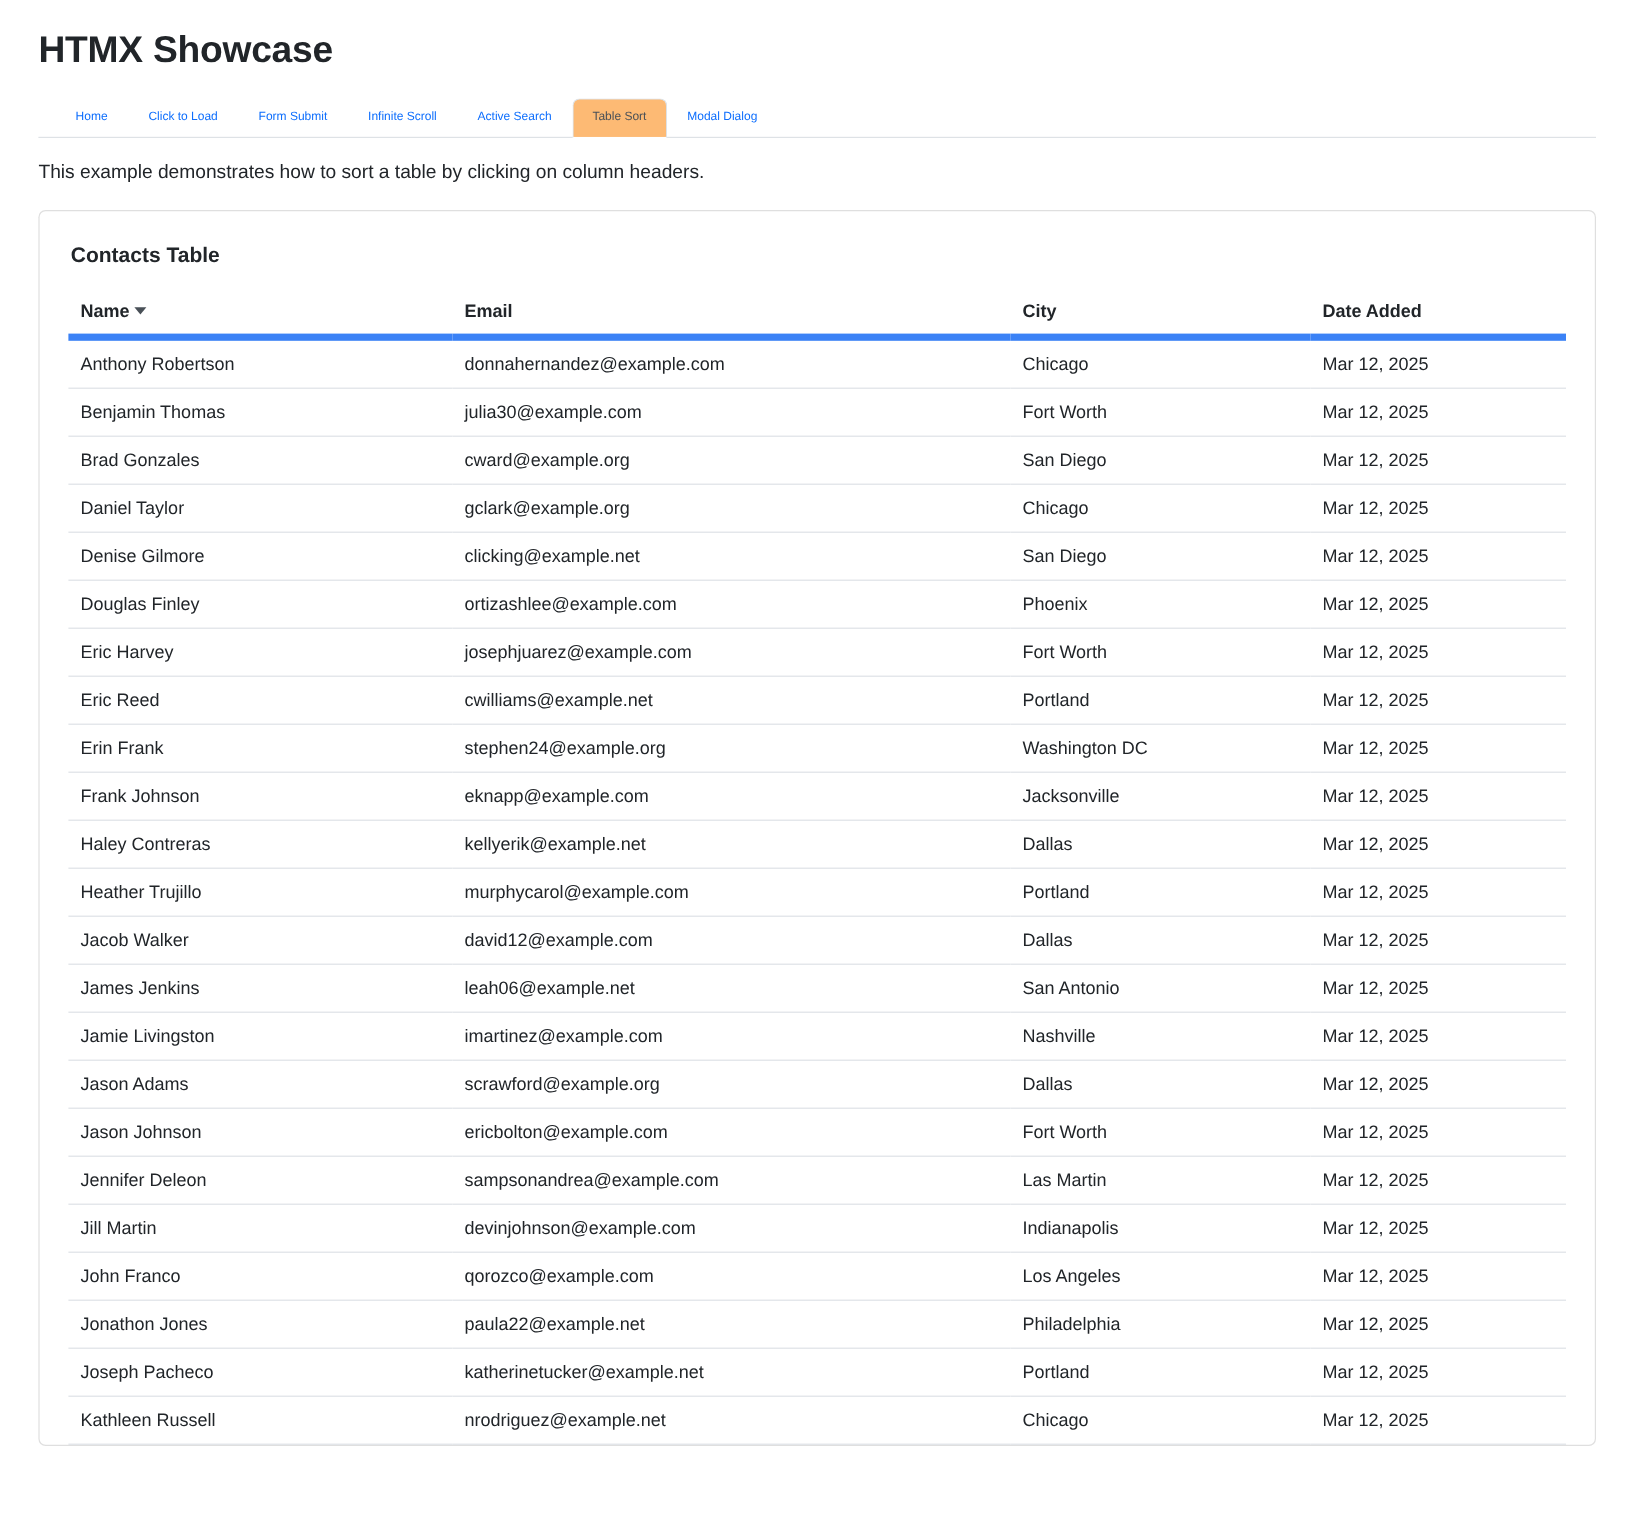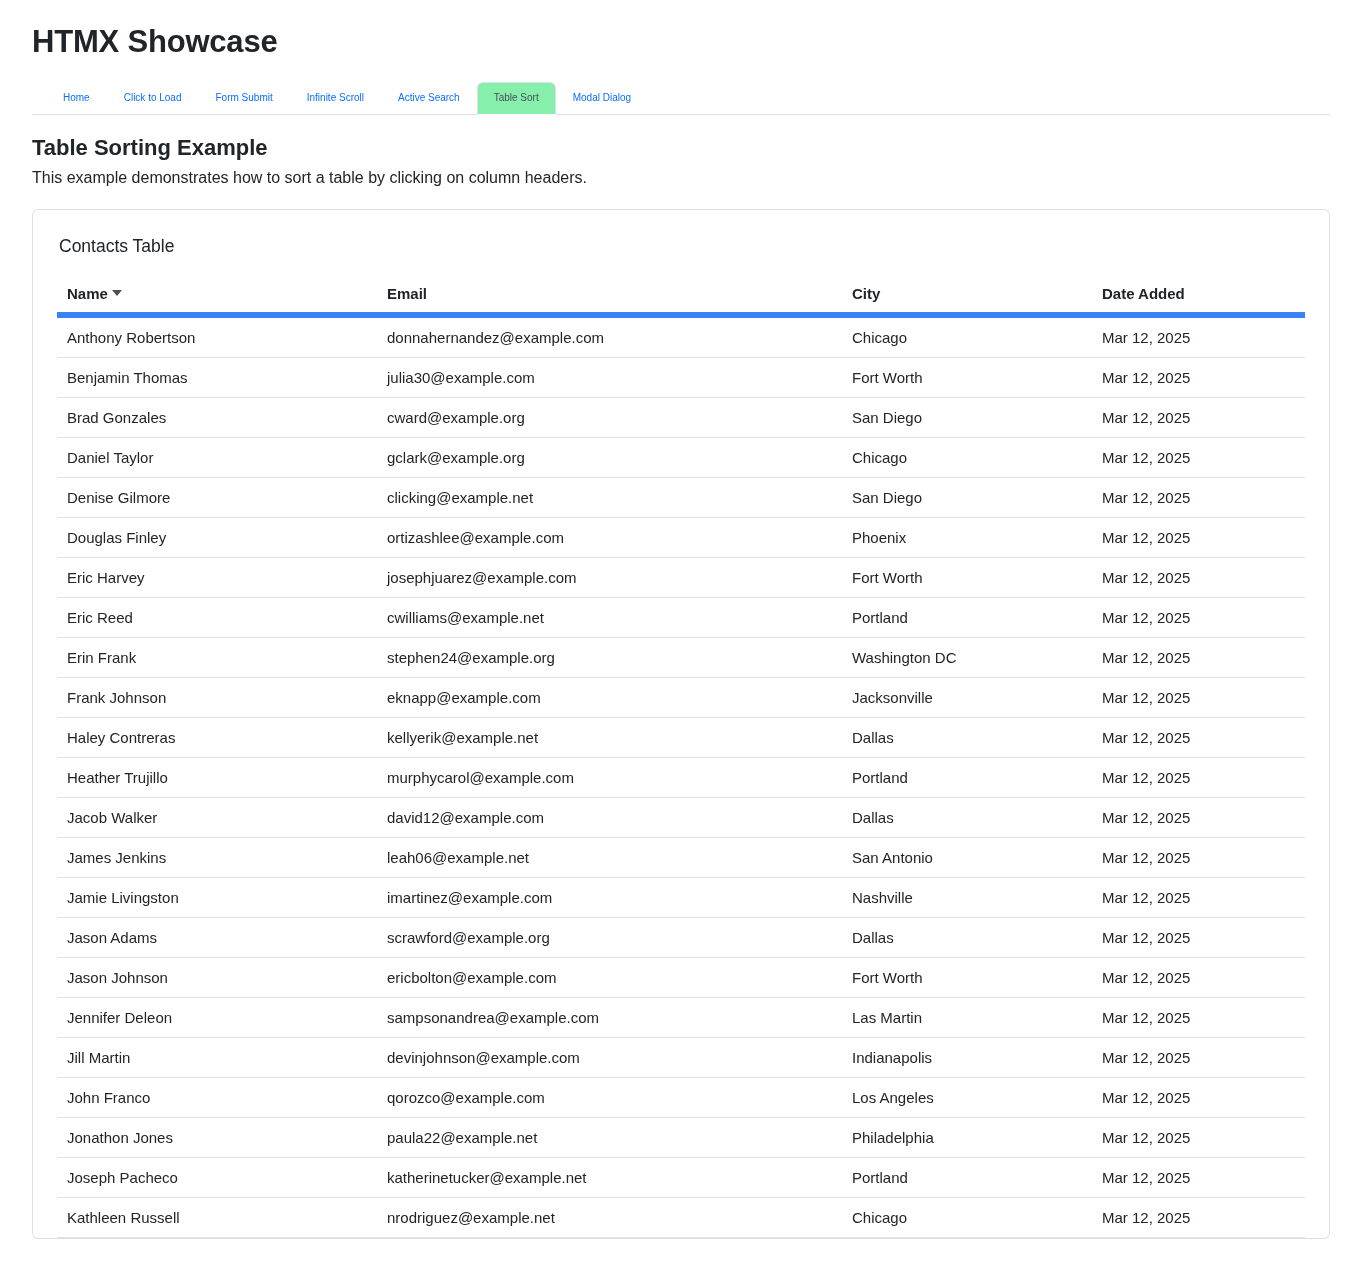--- a/index.html
+++ b/index.html
@@ -39,21 +39,21 @@
     padding: 9px 16px 10px 16px;
     border: 1px solid transparent;
     border-radius: 6px 6px 0 0;
     margin-bottom: -1px;
     cursor: pointer;
     white-space: nowrap;
     line-height: 1.2;
   }
   .tab.active {
     color: #495057;
-    background: #86efac;
+    background: #fdba74;
     border-color: #dee2e6 #dee2e6 #ffffff;
     cursor: default;
   }
   
   .section-title {
     font-size: 22px;
     font-weight: bold;
     margin: 4px 0 8px 0;
     color: #212529;
   }
@@ -64,21 +64,21 @@
   }
   
   .card {
     border: 1px solid rgba(0,0,0,.125);
     border-radius: 6px;
     background: #fff;
     padding: 22px 24px 0 24px;
   }
   .card-title {
     font-size: 17.5px;
-    font-weight: normal;
+    font-weight: bold;
     margin: 4px 0 22px 2px;
     color: #212529;
   }
   
   table.contacts {
     width: 100%;
     border-collapse: collapse;
     font-size: 15px;
   }
   table.contacts thead th {
@@ -129,21 +129,20 @@
   <nav class="tabs" id="tab-bar">
       <div class="tab">Home</div>
       <div class="tab">Click to Load</div>
       <div class="tab">Form Submit</div>
       <div class="tab">Infinite Scroll</div>
       <div class="tab">Active Search</div>
       <div class="tab active">Table Sort</div>
       <div class="tab">Modal Dialog</div>
     </nav>
 
-  <h2 class="section-title">Table Sorting Example</h2>
   <p class="section-desc">This example demonstrates how to sort a table by clicking on column headers.</p>
 
   <div class="card">
     <div class="card-title">Contacts Table</div>
 
     <table class="contacts">
       <thead>
         <tr>
           <th class="col-name">
             <span class="th-inner">

